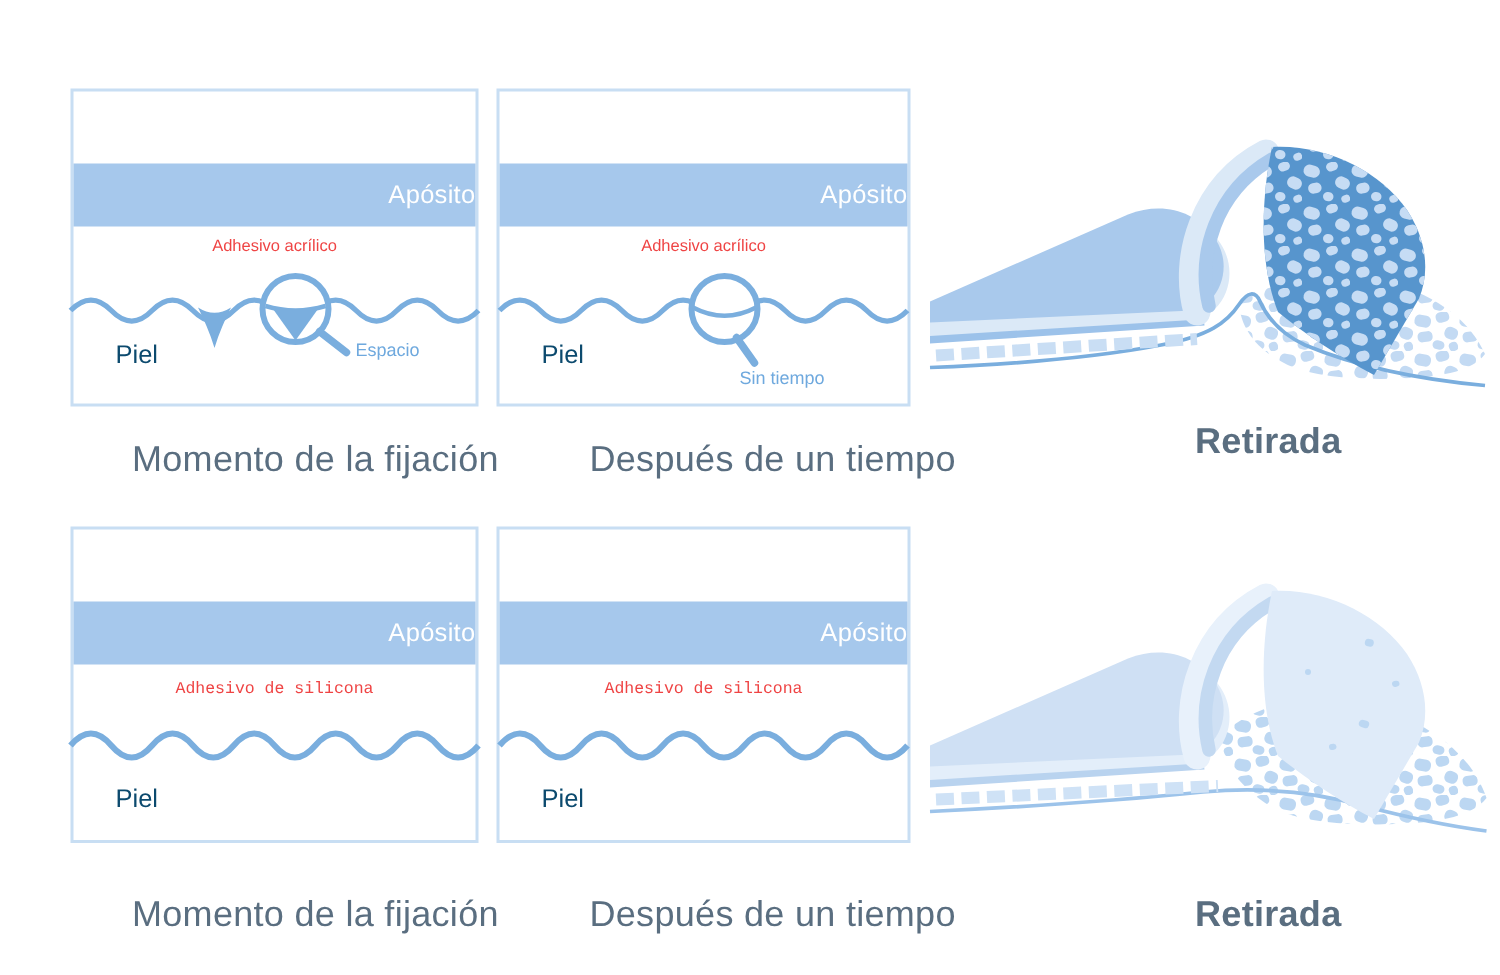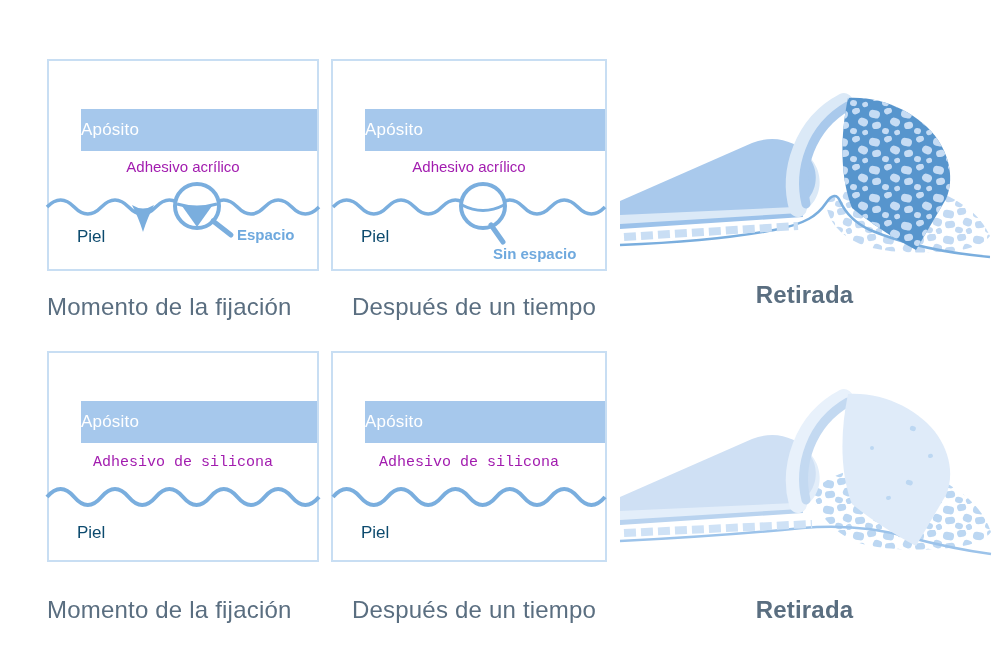--- a/index.html
+++ b/index.html
@@ -5,38 +5,38 @@
   html,body{margin:0;padding:0;background:#fff;}
   .canvas{
     position:relative;width:1000px;height:650px;background:#ffffff;overflow:hidden;
     font-family:"Liberation Sans","DejaVu Sans",sans-serif;
   }
   .box{
     position:absolute;background:#fff;border:2px solid #c8def3;box-sizing:border-box;
   }
   .band{
     position:absolute;left:0;right:0;top:48px;height:42px;background:#a6c8ec;
-    color:#ffffff;font-size:17px;line-height:42px;text-align:left;letter-spacing:.2px;margin-left:32px;
+    color:#ffffff;font-size:17px;line-height:42px;text-align:right;letter-spacing:.2px;
   }
   .adh-label{
     position:absolute;left:0;right:0;top:97px;text-align:center;
-    color:#a21caf;font-size:15px;
+    color:#ef4444;font-size:11px;
   }
   .adh-label.low{top:101px;font-family:Liberation Mono, monospace;}
   .skin-label{
     position:absolute;left:28px;top:166px;color:#0c4a6e;font-size:17px;
   }
   .skin-label.low{top:170px;}
   .wave-svg{position:absolute;left:-2px;top:130px;width:272px;height:80px;overflow:visible;}
   .wave-svg.plain{top:128px;height:44px;}
   .callout{
-    position:absolute;color:#6fa9de;font-size:15px;font-weight:bold;white-space:nowrap;
+    position:absolute;color:#6fa9de;font-size:12px;font-weight:normal;white-space:nowrap;
   }
   .caption{
-    position:absolute;color:#5a6e80;font-size:24px;letter-spacing:.2px;white-space:nowrap;
+    position:absolute;color:#5a6e80;font-size:24px;letter-spacing:.2px;white-space:nowrap;margin-left:41px;
   }
   .caption.centered{text-align:center;font-weight:bold;}
   .illus{position:absolute;overflow:visible;}
 </style>
 </head>
 <body>
 
 <div class="canvas">
 
   <div class="box" style="left:47px;top:59px;width:272px;height:212px">
@@ -61,21 +61,21 @@
     <div class="adh-label">Adhesivo acrílico</div>
     <svg class="wave-svg" viewBox="0 0 272 80" style="width:276px">
       <path d="M0,16 Q13.6,2 27.2,16 T54.4,16 T81.6,16 T108.8,16 T136,16 T163.2,16 T190.4,16 T217.6,16 T244.8,16 T272,16" fill="none" stroke="#7aaede" stroke-width="3.5"></path>
       <g>
         <circle cx="150" cy="15" r="22" fill="#ffffff" stroke="#7aaede" stroke-width="4"></circle>
         <path d="M129,14 Q150,25 171,14" fill="none" stroke="#7aaede" stroke-width="3"></path>
         <path d="M158,34 L170,51" stroke="#7aaede" stroke-width="5" stroke-linecap="round"></path>
       </g>
     </svg>
     <div class="skin-label">Piel</div>
-    <div class="callout" style="left:160px;top:184px">Sin espacio</div>
+    <div class="callout" style="left:160px;top:184px">Sin tiempo</div>
   </div>
 
   <svg class="illus" style="left:612px;top:52px;width:385px;height:232px" viewBox="0 0 385 232">
     <defs>
       <pattern id="pcA" width="32" height="28" patternUnits="userSpaceOnUse">
         <g fill="#c6dcf4">
           <rect x="1" y="2" width="11" height="8" rx="4" transform="rotate(14 6 6)"></rect>
           <rect x="16" y="0" width="8" height="6" rx="3" transform="rotate(-18 20 3)"></rect>
           <rect x="22" y="10" width="10" height="8" rx="4" transform="rotate(24 27 14)"></rect>
           <rect x="4" y="14" width="9" height="7" rx="3.5" transform="rotate(-10 8 17)"></rect>

